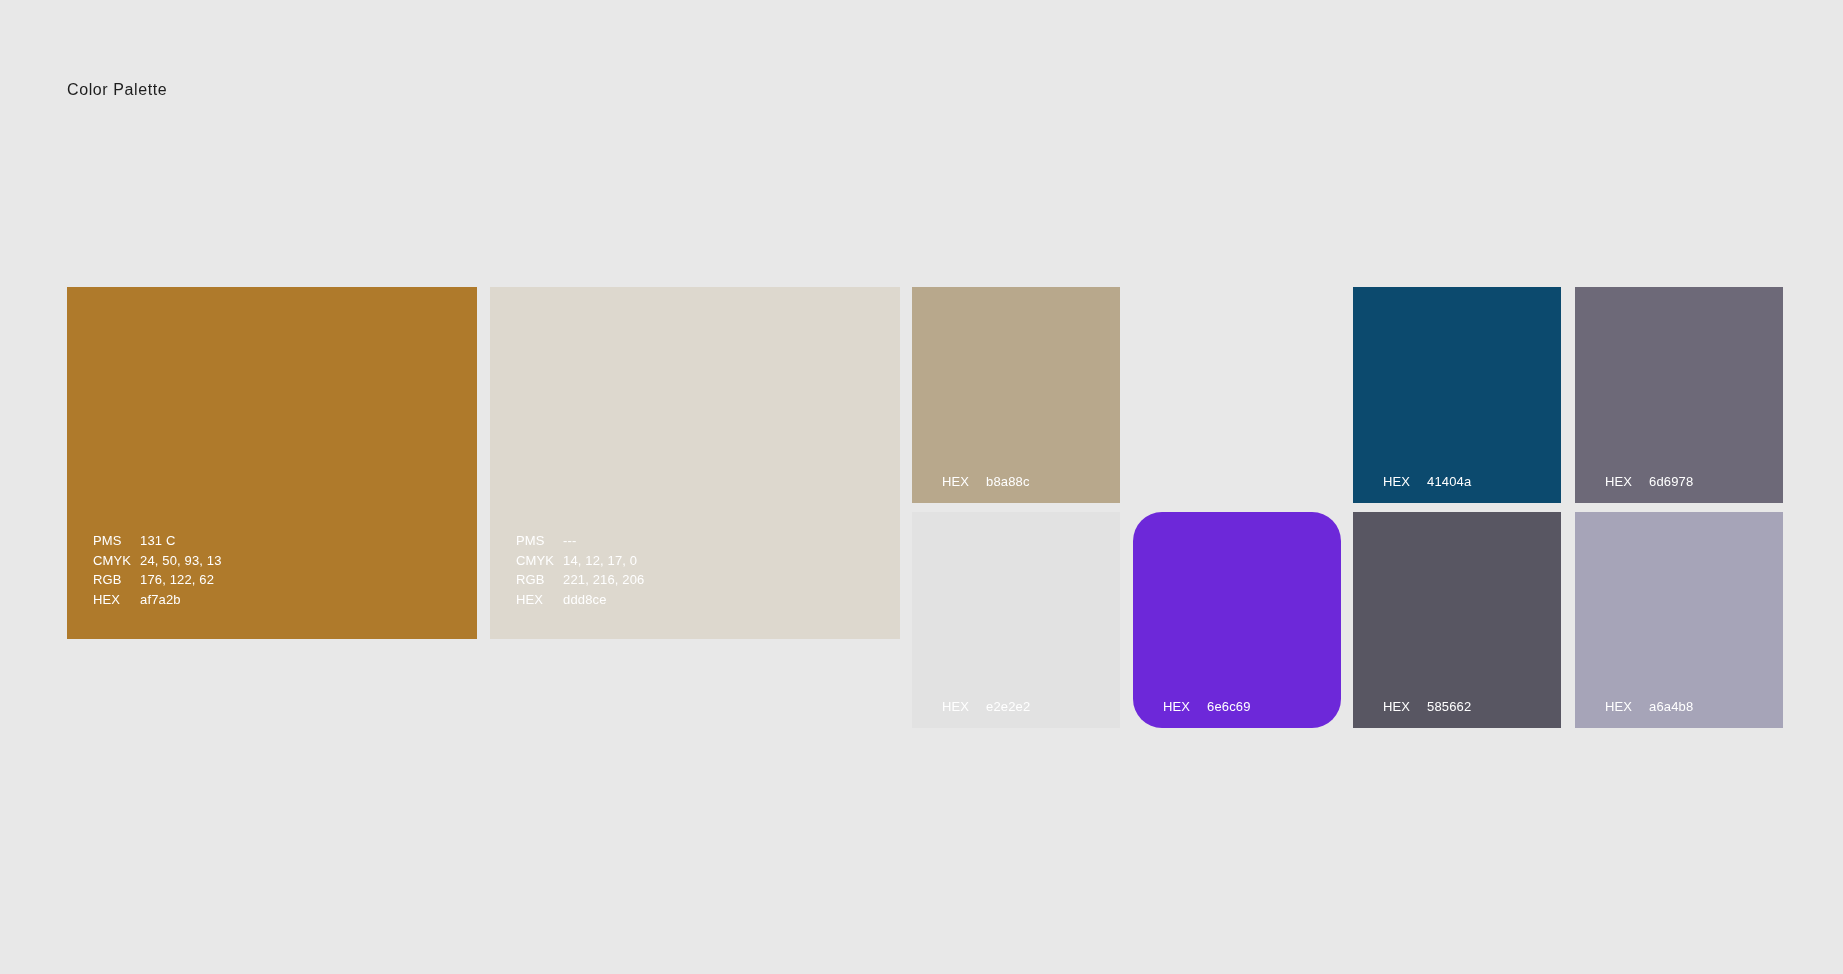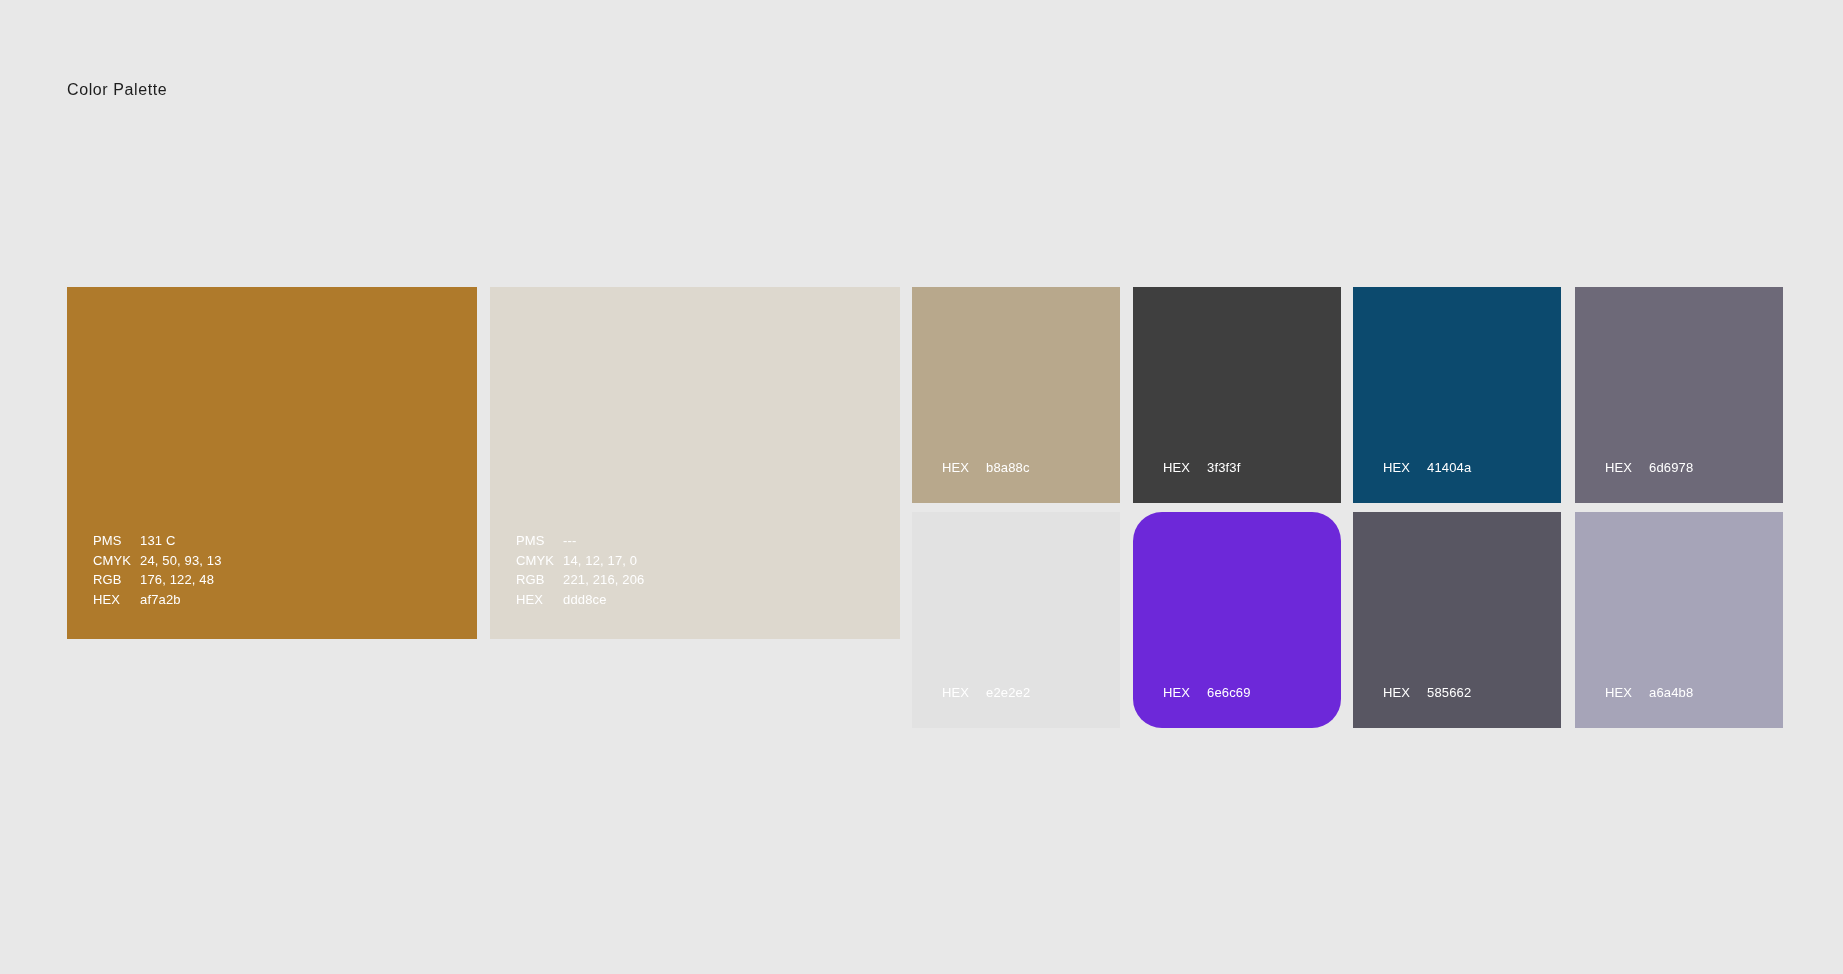--- a/index.html
+++ b/index.html
@@ -69,21 +69,21 @@
     position: absolute;
     left: 26px;
     bottom: 30px;
     color: #ffffff;
     font-size: 13px;
     line-height: 19.5px;
     letter-spacing: 0.15px;
     white-space: nowrap;
   }
   .swatch.small .spec {
-    bottom: 26px;
+    bottom: 12px;
     left: 30px;
     text-decoration: underline;
   }
 
   .spec-row {
     display: block;
   }
   .spec-key {
     display: inline-block;
     width: 47px;
@@ -106,21 +106,21 @@
 
   <div class="swatch large col-1" style="background-color: rgb(175, 122, 43);">
     <div class="spec">
       <span class="spec-row">
         <span class="spec-key">PMS</span><span class="spec-val">131 C</span>
       </span>
       <span class="spec-row">
         <span class="spec-key">CMYK</span><span class="spec-val">24, 50, 93, 13</span>
       </span>
       <span class="spec-row">
-        <span class="spec-key">RGB</span><span class="spec-val">176, 122, 48</span>
+        <span class="spec-key">RGB</span><span class="spec-val">176, 122, 62</span>
       </span>
       <span class="spec-row">
         <span class="spec-key">HEX</span><span class="spec-val">af7a2b</span>
       </span>
     </div>
   </div>
 
   <div class="swatch large col-2" style="background-color: rgb(221, 216, 206);">
     <div class="spec">
       <span class="spec-row">
@@ -139,27 +139,20 @@
   </div>
 
   <div class="swatch small row-top sc-1" style="background-color: rgb(184, 168, 140);">
     <div class="spec">
       <span class="spec-row">
         <span class="spec-key">HEX</span><span class="spec-val">b8a88c</span>
       </span>
     </div>
   </div>
 
-  <div class="swatch small row-top sc-2" style="background-color: rgb(63, 63, 63);">
-    <div class="spec">
-      <span class="spec-row">
-        <span class="spec-key">HEX</span><span class="spec-val">3f3f3f</span>
-      </span>
-    </div>
-  </div>
 
   <div class="swatch small row-top sc-3" style="background-color: #0c4a6e;">
     <div class="spec">
       <span class="spec-row">
         <span class="spec-key">HEX</span><span class="spec-val">41404a</span>
       </span>
     </div>
   </div>
 
   <div class="swatch small row-top sc-4" style="background-color: rgb(109, 105, 120);">

